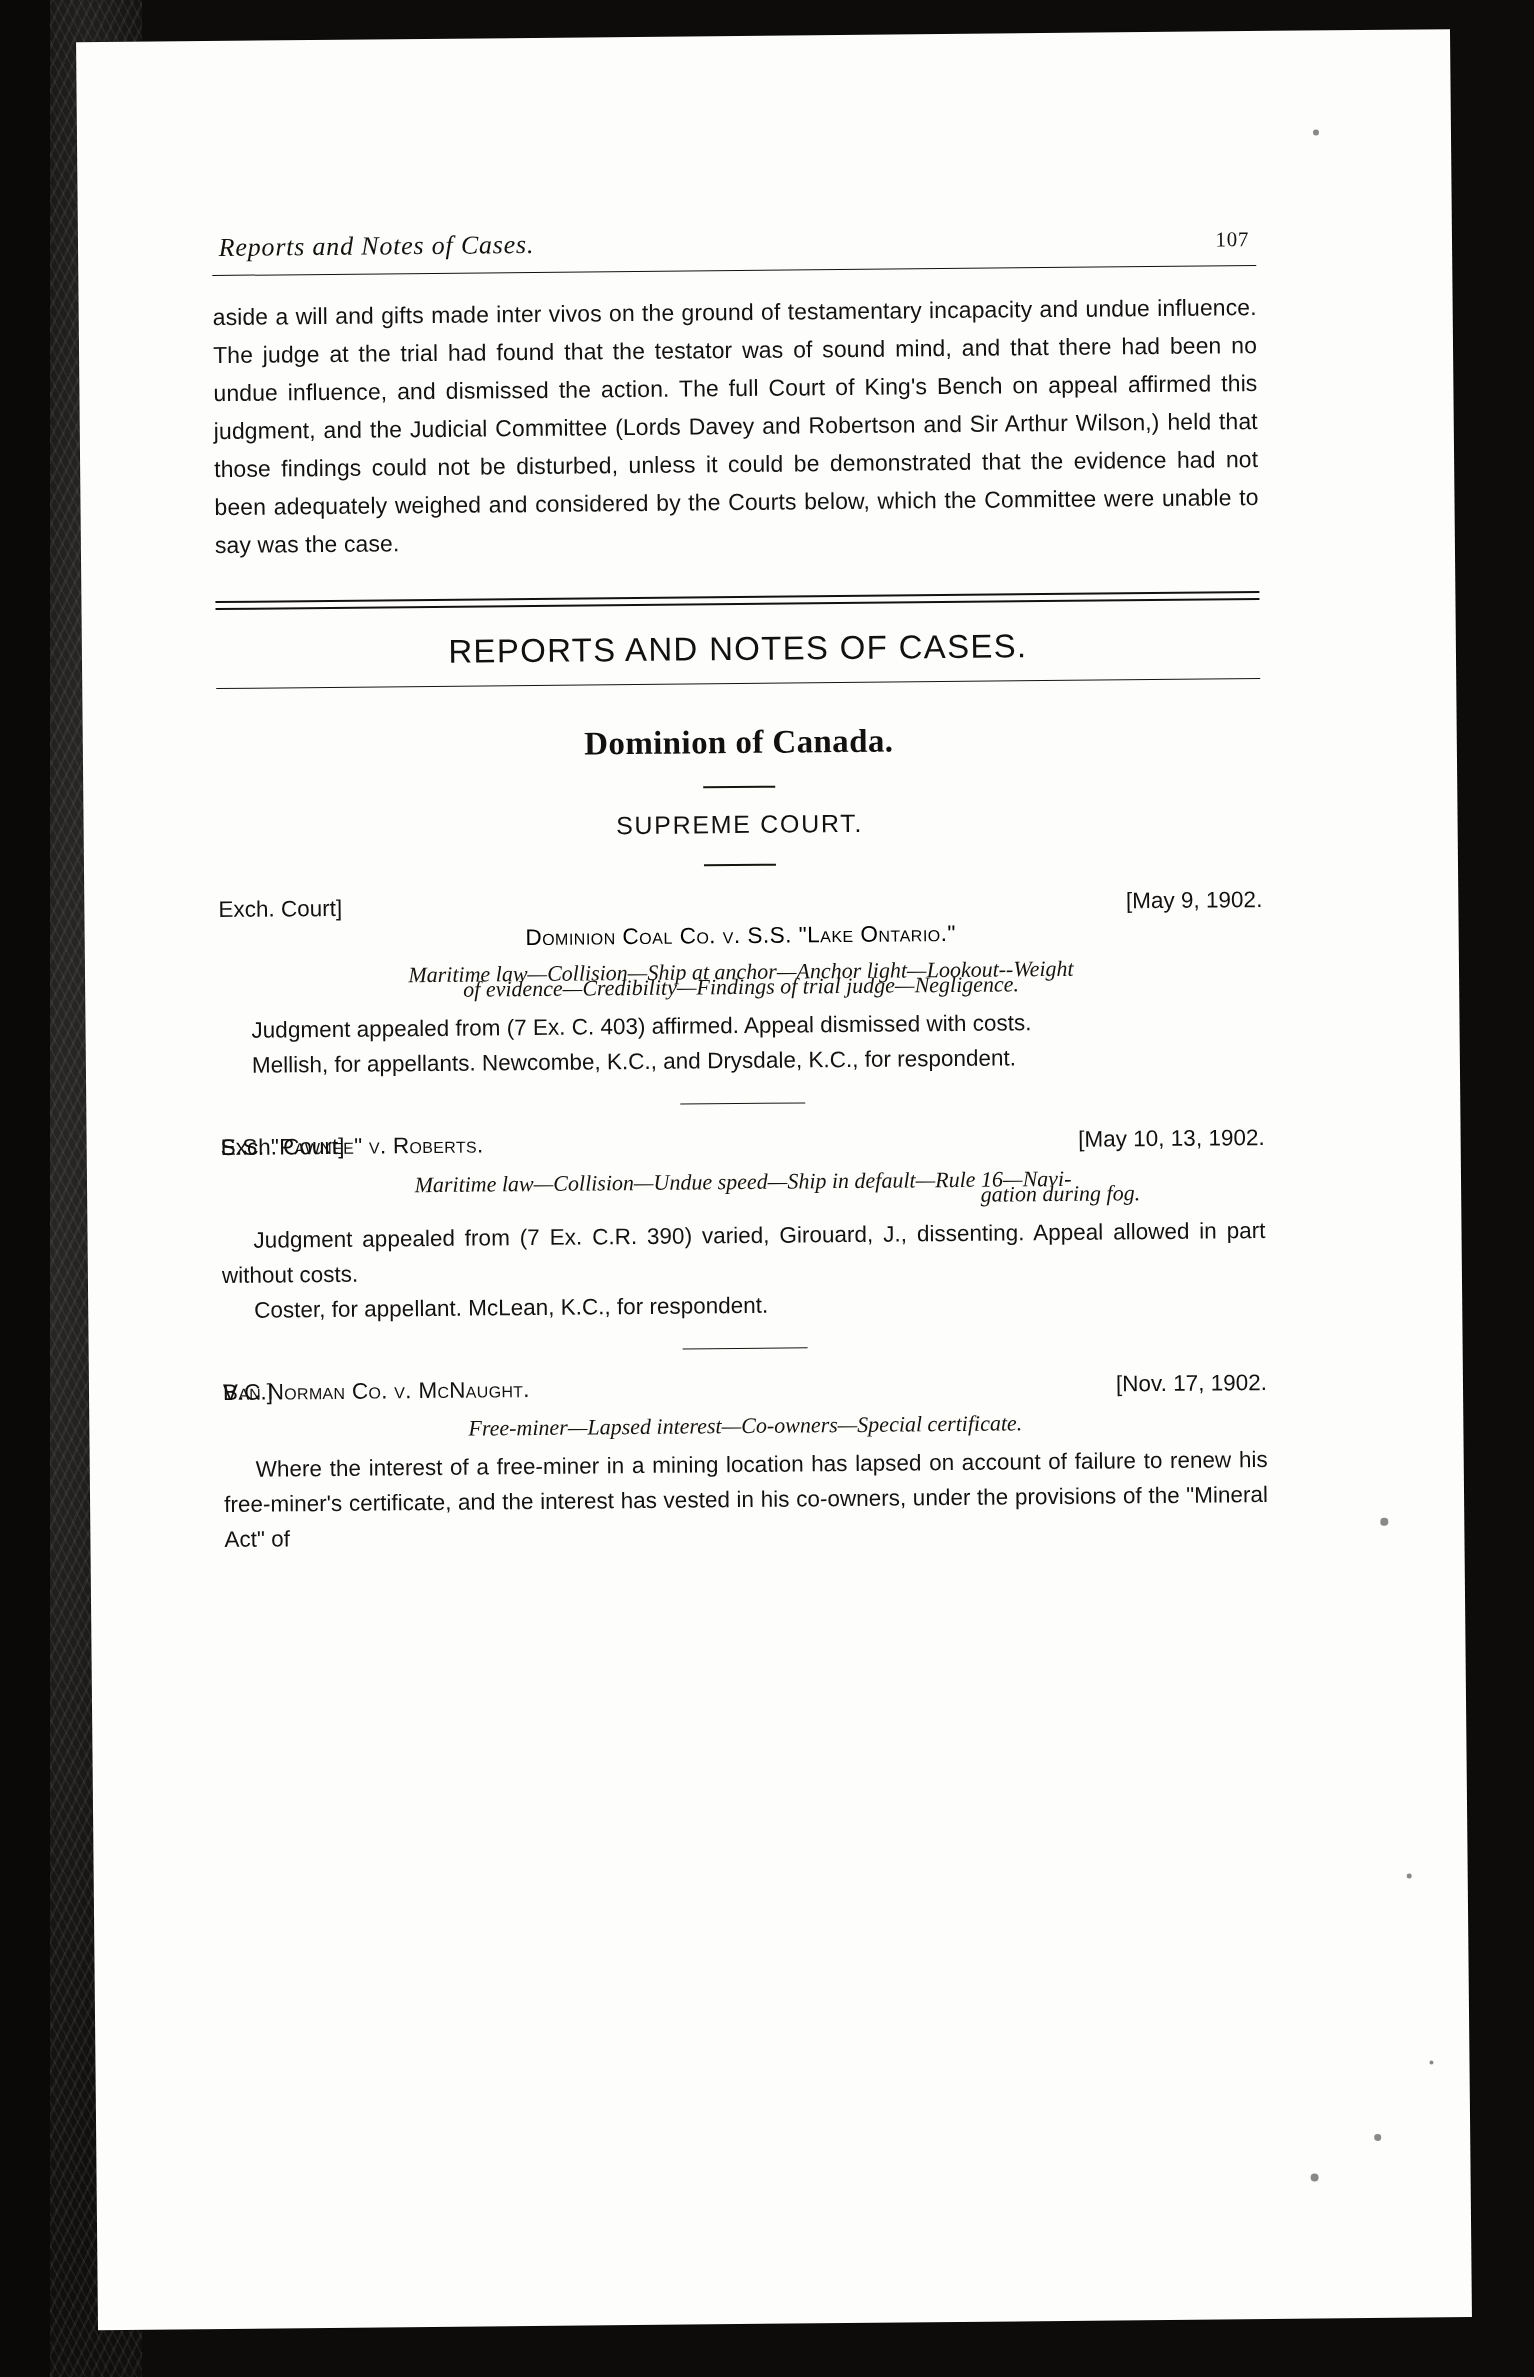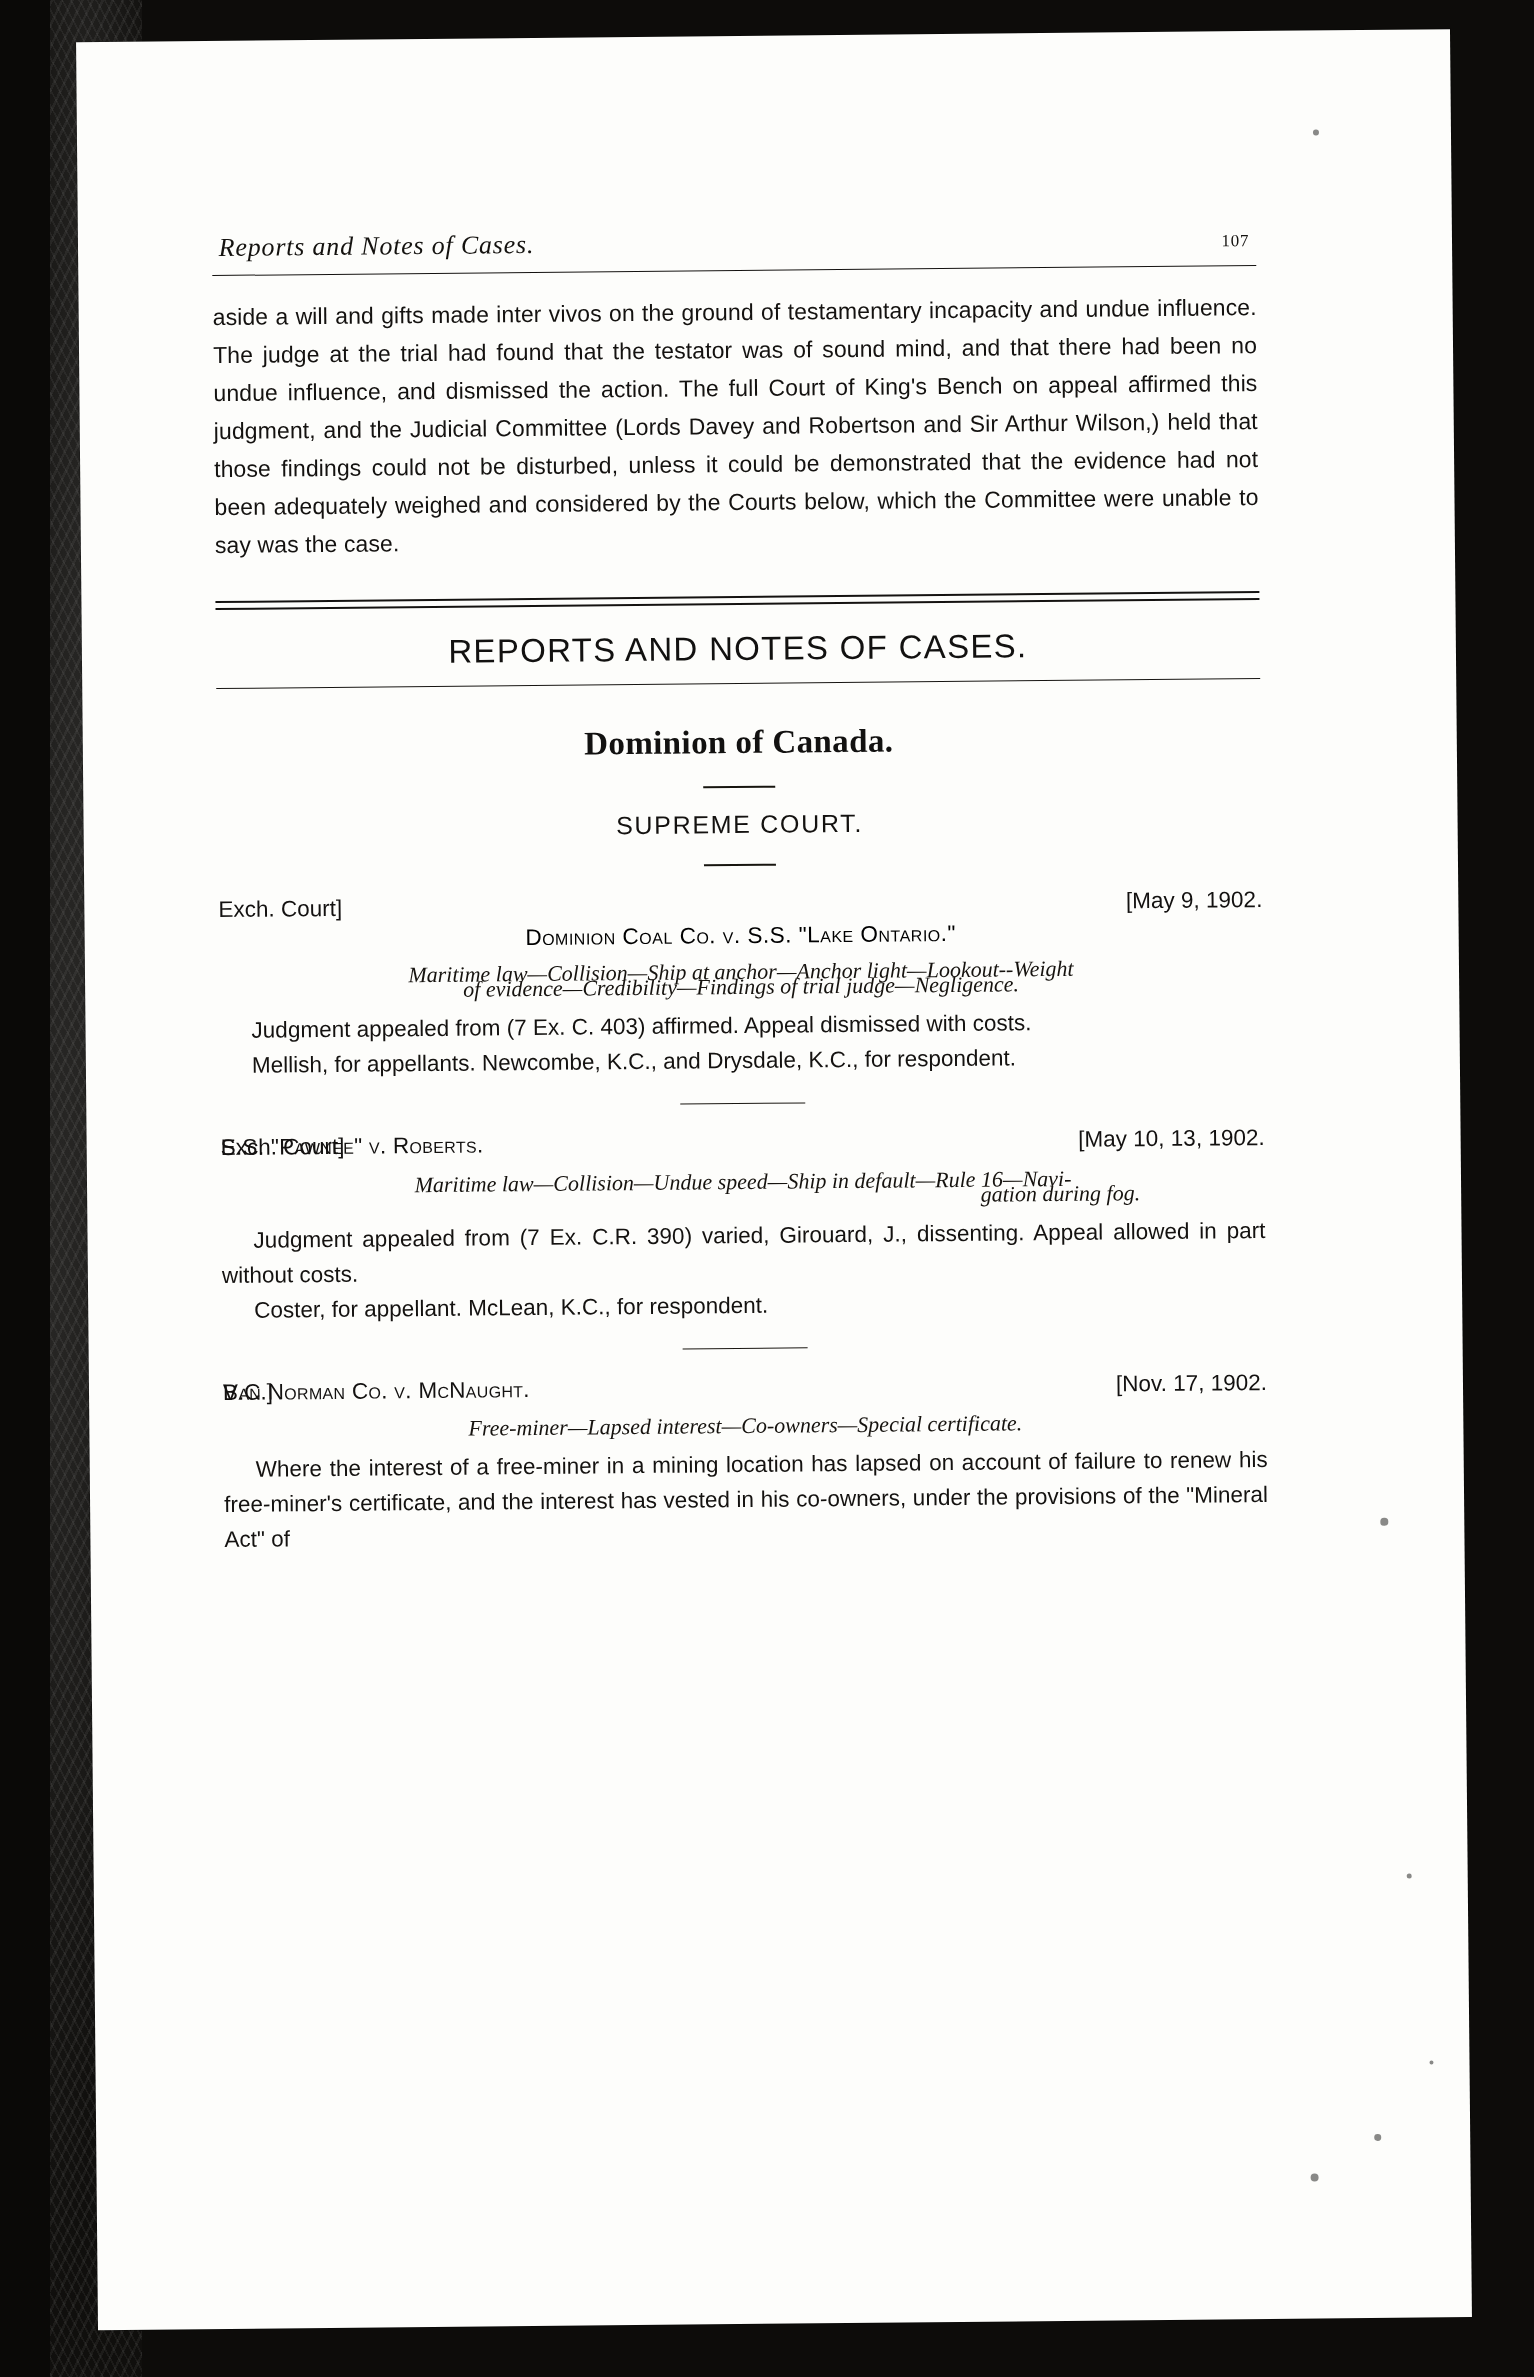--- a/index.html
+++ b/index.html
@@ -73,21 +73,21 @@
     display: flex;
     align-items: baseline;
     justify-content: space-between;
     font-style: italic;
     font-size: 26px;
     letter-spacing: 0.4px;
     color: #14120f;
     padding: 0 6.7px 11.7px 6.7px;
   }
   .runhead .title { font-style: italic; letter-spacing: 0.8px; }
-  .runhead .pageno { font-style: normal; font-size: 17px; letter-spacing: 0.8px; }
+  .runhead .pageno { font-style: normal; font-size: 21px; letter-spacing: 0.8px; }
 
   .rule { border: 0; border-top: 1.7px solid #141210; margin: 0 0 22px 0; }
   .rule-thin { border: 0; border-top: 1.3px solid #171512; margin: 15px 0 0 0; }
   .double-rule {
     margin: 37px 0 25px 0;
     height: 5.8px;
     border-top: 2.1px solid #141210;
     border-bottom: 2.1px solid #141210;
   }
 

